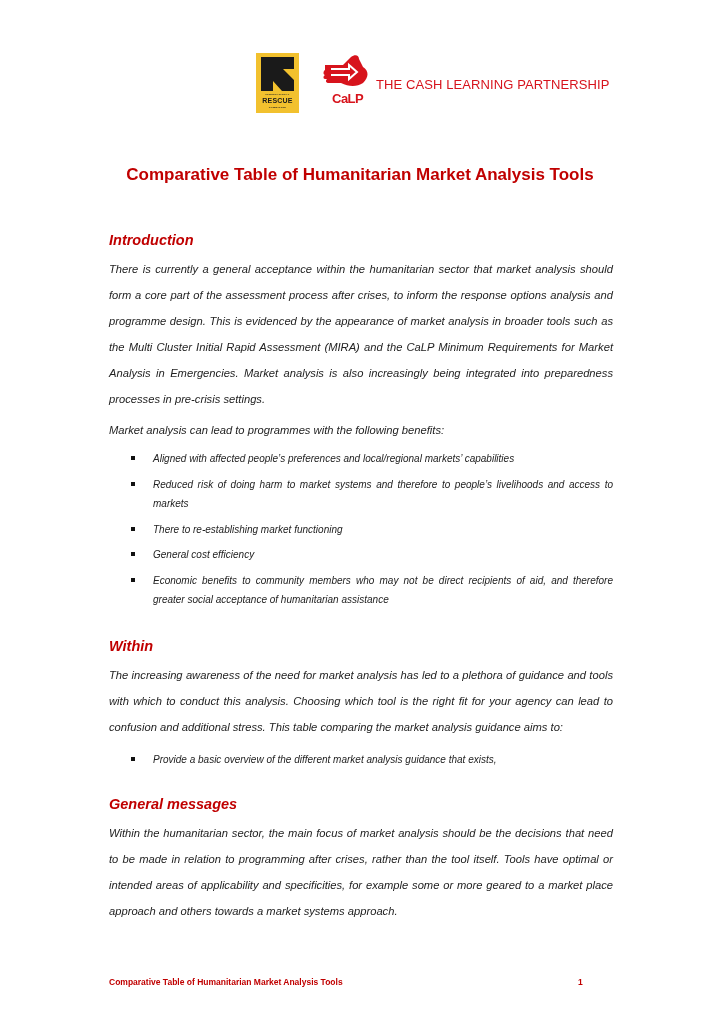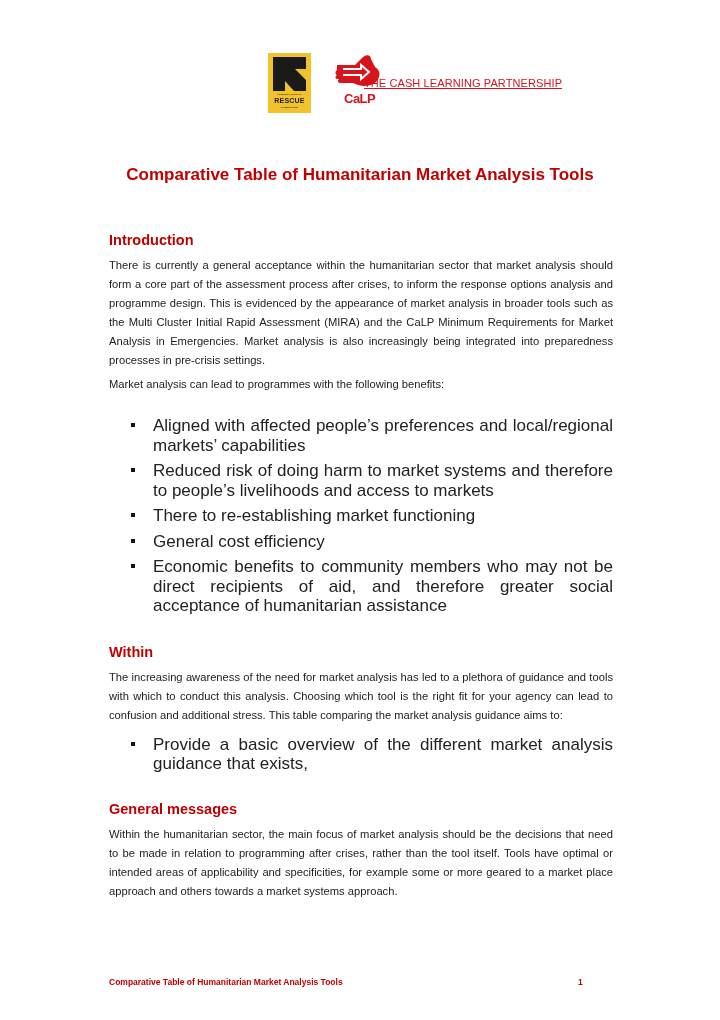--- a/index.html
+++ b/index.html
@@ -17,21 +17,21 @@
     }
     .page {
       position: absolute;
       left: 0; top: 0;
       width: 720px; height: 1020px;
       background: #ffffff;
     }
     
     .logos {
       position: absolute;
-      left: 268px;
+      left: 256px;
       top: 53px;
       height: 62px;
       display: flex;
       align-items: flex-start;
     }
     .irc-logo {
       width: 43px;
       height: 60px;
       background: #f2c12e;
       position: relative;
@@ -66,67 +66,67 @@
       position: absolute;
       left: 9px;
       top: 38px;
       font-size: 13px;
       font-weight: bold;
       color: #d7131c;
       letter-spacing: -0.5px;
     }
     .calp-tagline {
       position: absolute;
-      left: 364px;
+      left: 376px;
       top: 77px;
-      font-size: 11px;
+      font-size: 13px;
       color: #d7131c;
       letter-spacing: 0.1px;
       white-space: nowrap;
-      text-decoration: underline;
     }
     
     .doc-title {
       position: absolute;
       left: 0; width: 720px;
       top: 165px;
       text-align: center;
       font-size: 17px;
       font-weight: bold;
       color: #c00000;
     }
     .content {
       position: absolute;
       left: 109px;
       width: 504px;
       top: 230px;
+      font-style: italic;
     }
     .section-heading {
       font-size: 14.5px;
       font-weight: bold;
       color: #c00000;
       margin: 0 0 6px 0;
       line-height: 20px;
     }
     .para {
       font-size: 11.2px;
-      line-height: 19px;
+      line-height: 26px;
       text-align: justify;
       margin: 0 0 5px 0;
       color: #222;
     }
     .bullets {
       list-style: none;
       margin: 0;
       padding: 0;
     }
     .bullet-item {
       position: relative;
       padding-left: 44px;
-      font-size: 17px;
+      font-size: 10px;
       line-height: 19.5px;
       margin-bottom: 6px;
       text-align: justify;
       color: #222;
     }
     .bullet-mark {
       position: absolute;
       left: 22px;
       top: 7px;
       width: 4px;
@@ -174,21 +174,21 @@
   </div>
   <div class="calp-tagline">THE CASH LEARNING PARTNERSHIP</div>
 
   <div class="doc-title">Comparative Table of Humanitarian Market Analysis Tools</div>
 
   <div class="content">
 
     <section>
       <h2 class="section-heading">Introduction</h2>
       <p class="para">There is currently a general acceptance within the humanitarian sector that market analysis should form a core part of the assessment process after crises, to inform the response options analysis and programme design. This is evidenced by the appearance of market analysis in broader tools such as the Multi Cluster Initial Rapid Assessment (MIRA) and the CaLP Minimum Requirements for Market Analysis in Emergencies. Market analysis is also increasingly being integrated into preparedness processes in pre-crisis settings.</p>
-      <p class="para" style="margin-bottom:22px">Market analysis can lead to programmes with the following benefits:</p>
+      <p class="para" style="margin-bottom:6px">Market analysis can lead to programmes with the following benefits:</p>
       <ul class="bullets">
         <li class="bullet-item"><span class="bullet-mark"></span><span>Aligned with affected people’s preferences and local/regional markets’ capabilities</span></li>
         <li class="bullet-item"><span class="bullet-mark"></span><span>Reduced risk of doing harm to market systems and therefore to people’s livelihoods and access to markets</span></li>
         <li class="bullet-item"><span class="bullet-mark"></span><span>There to re-establishing market functioning</span></li>
         <li class="bullet-item"><span class="bullet-mark"></span><span>General cost efficiency</span></li>
         <li class="bullet-item"><span class="bullet-mark"></span><span>Economic benefits to community members who may not be direct recipients of aid, and therefore greater social acceptance of humanitarian assistance</span></li>
       </ul>
     </section>
 
     <section style="margin-top:26px">

